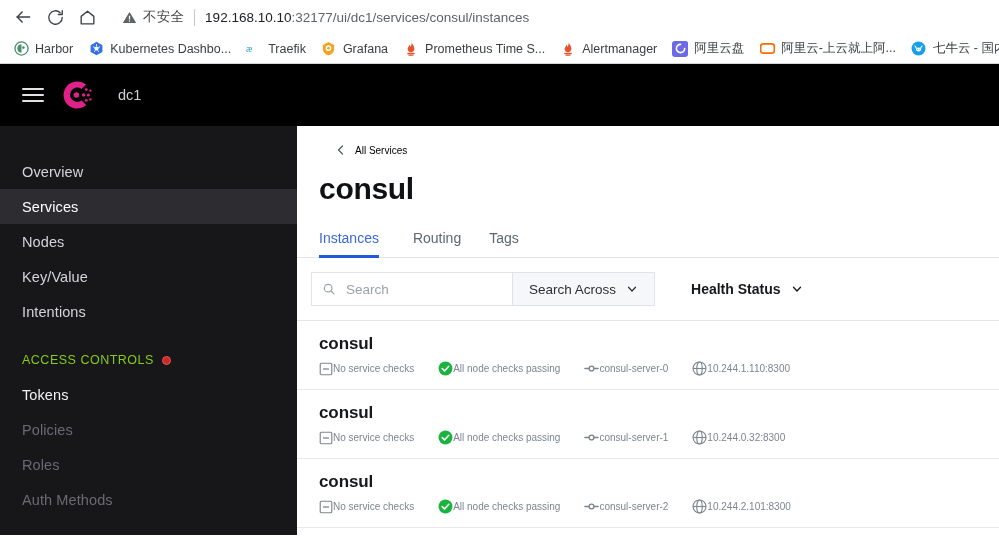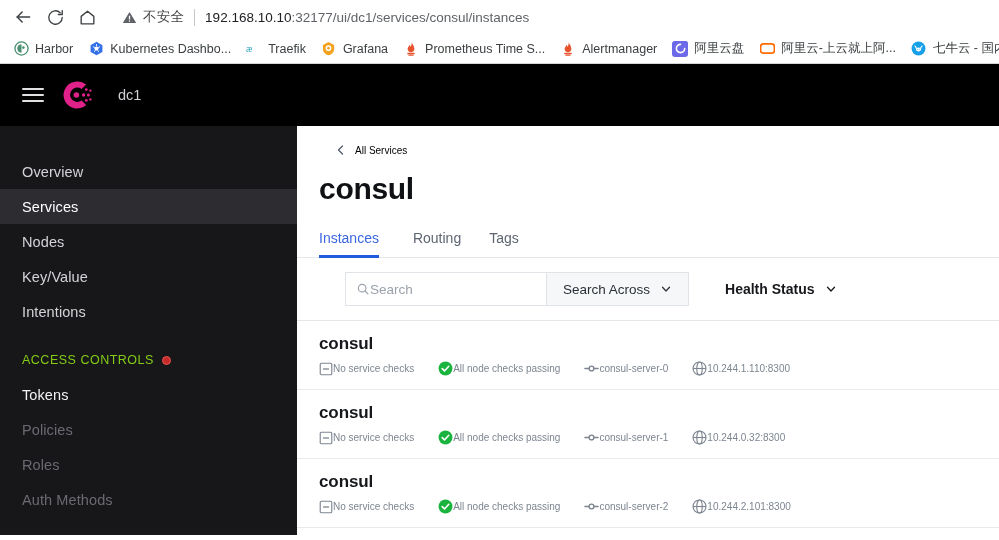--- a/index.html
+++ b/index.html
@@ -235,24 +235,23 @@
     padding: 14px 0 14px 14px;
     border-bottom: 1px solid #e4e6ea;
   }
   .search-box {
     width: 202px;
     height: 34px;
     border: 1px solid #e0e3e8;
     background: #fff;
     display: flex;
     align-items: center;
-    gap: 0;
+    gap: 10px;
     padding: 0 10px;
     flex: 0 0 auto;
-    margin-left: 34px;
   }
   .search-ph {
     font-size: 13.5px;
     color: #9aa1ab;
   }
   .search-across {
     height: 34px;
     border: 1px solid #e0e3e8;
     border-left: none;
     background: #f6f7f9;

